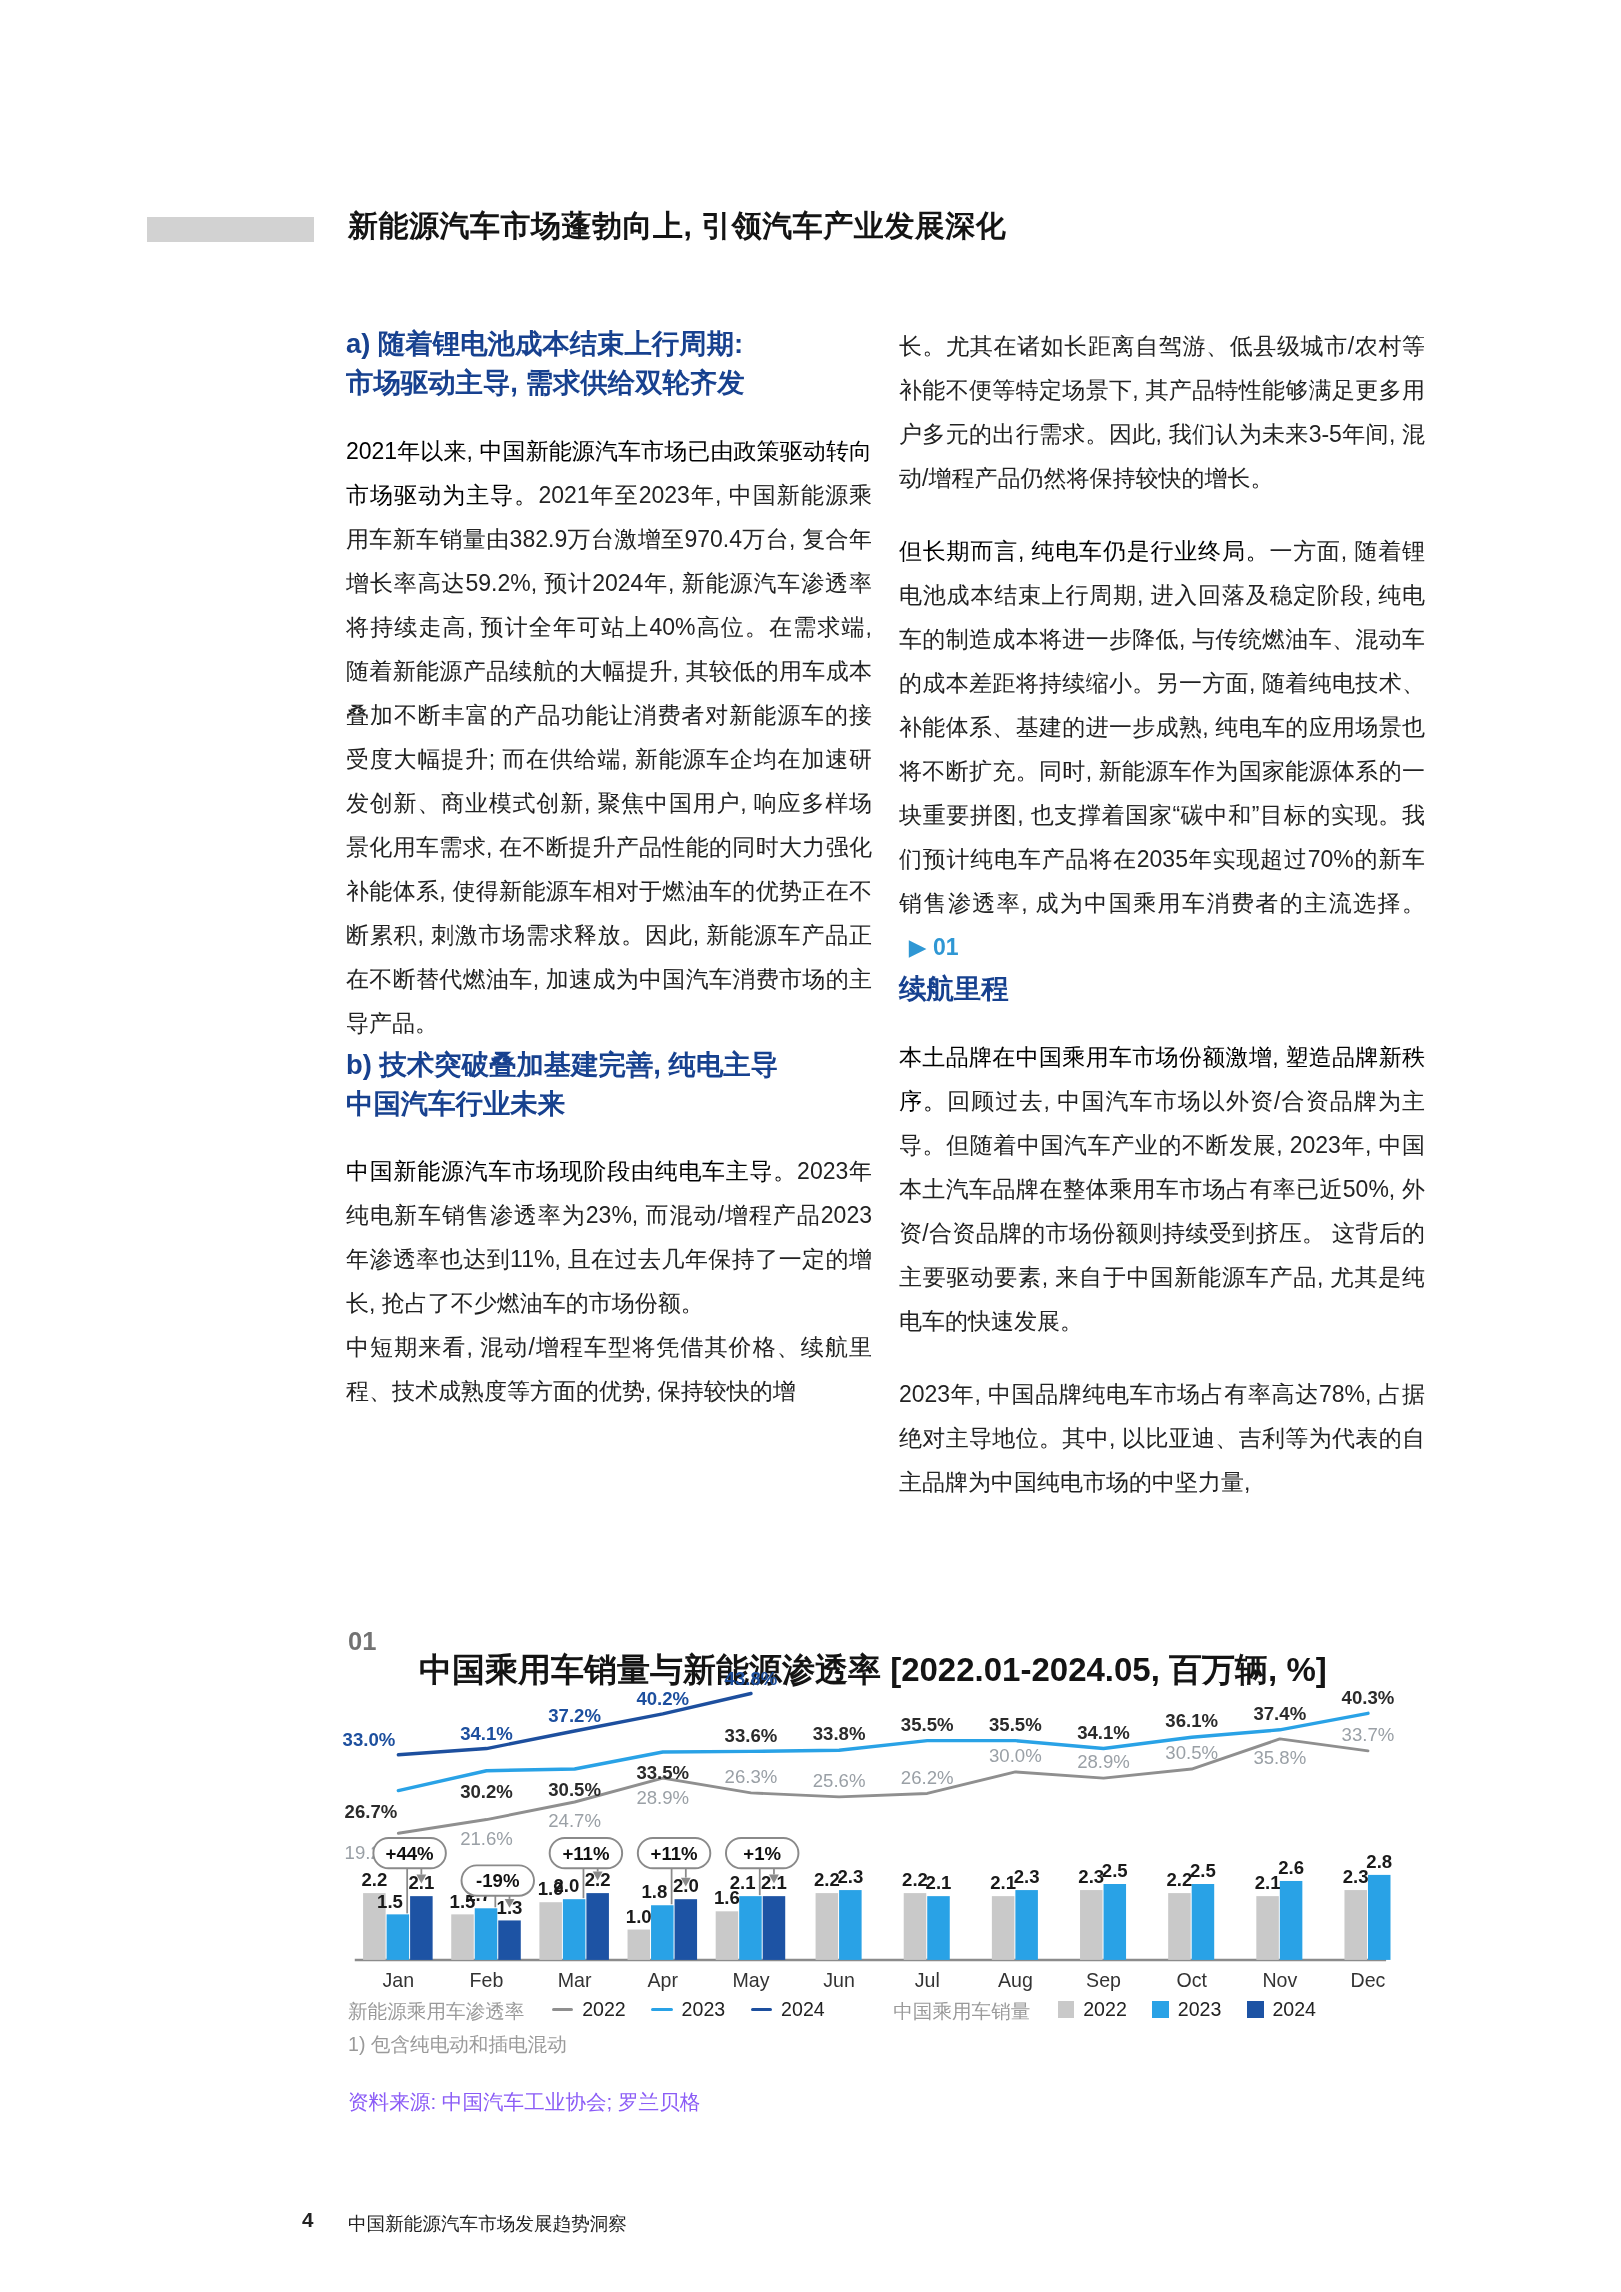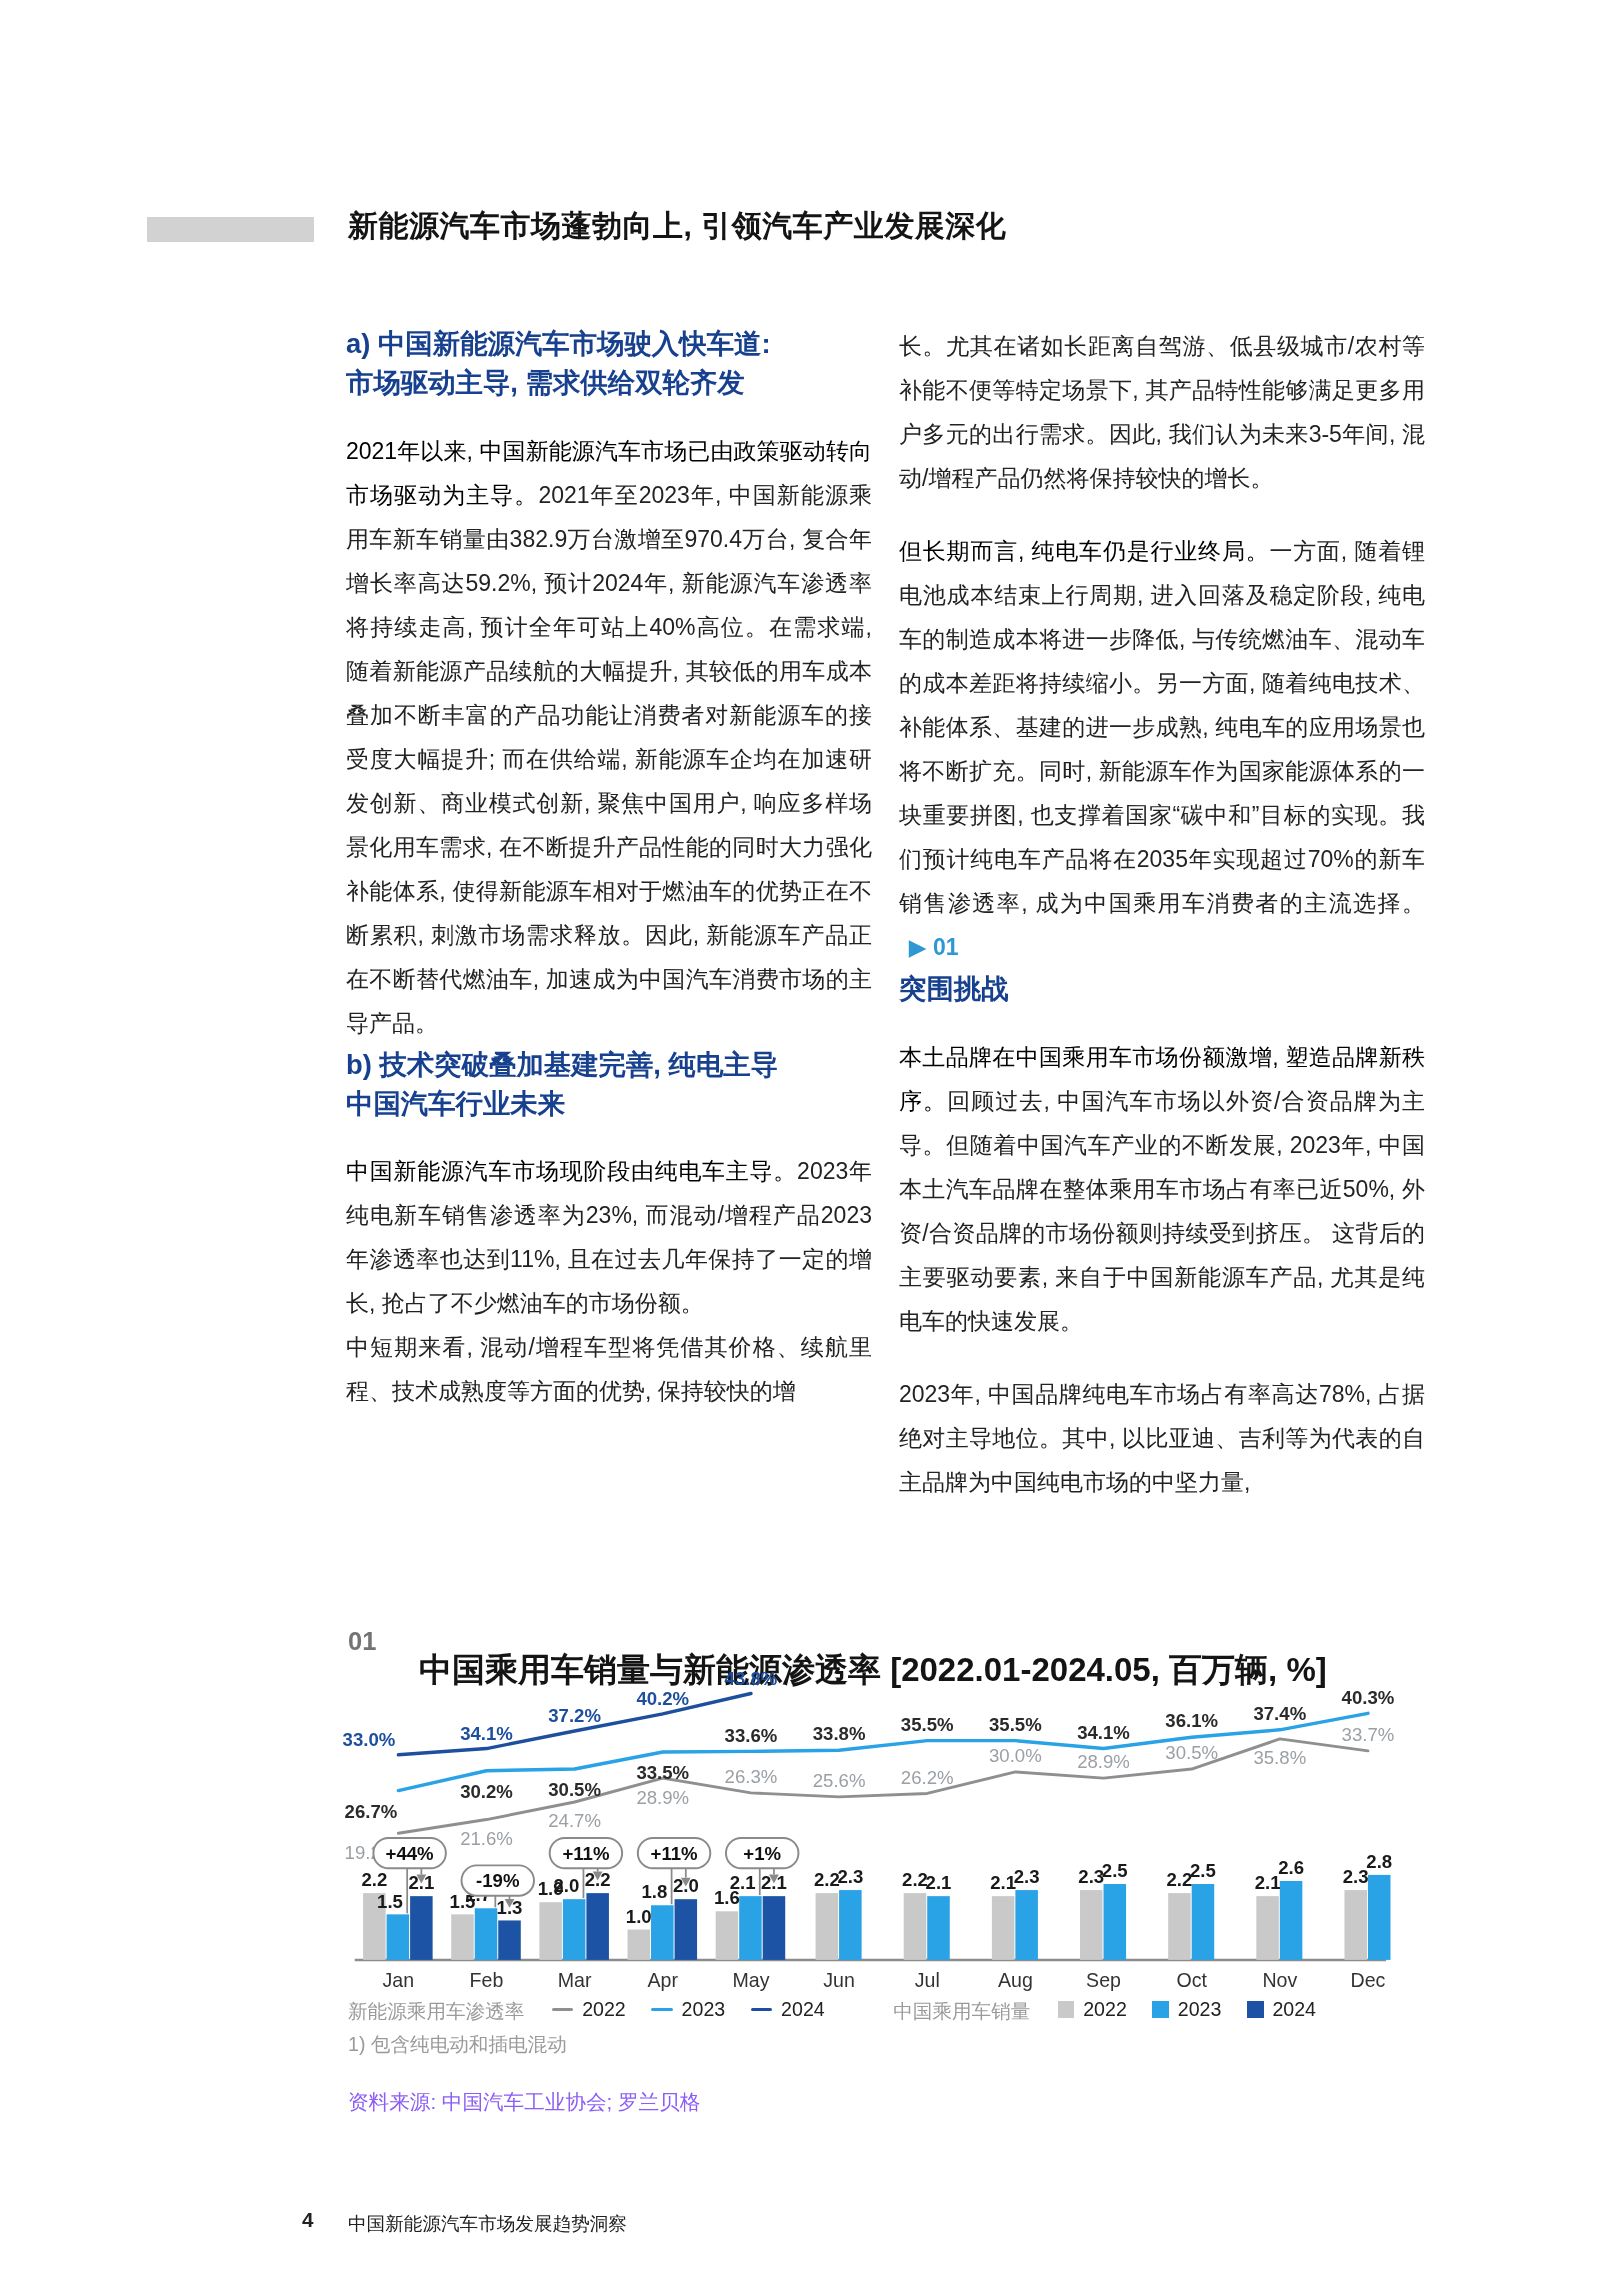--- a/index.html
+++ b/index.html
@@ -47,39 +47,39 @@
 </head>
 <body>
 
 <div class="page">
 
   <div class="header-bar"></div>
   <div class="page-title">新能源汽车市场蓬勃向上, 引领汽车产业发展深化</div>
 
   <div class="col left">
     <h2 class="section">
-      <span class="hl">a) 中国新能源汽车市场驶入快车道:</span>
+      <span class="hl">a) 随着锂电池成本结束上行周期:</span>
       <span class="hl">市场驱动主导, 需求供给双轮齐发</span>
     </h2>
     <p class="body"><span class="lead">2021年以来, 中国新能源汽车市场已由政策驱动转向市场驱动为主导。</span><span>2021年至2023年, 中国新能源乘用车新车销量由382.9万台激增至970.4万台, 复合年增长率高达59.2%, 预计2024年, 新能源汽车渗透率将持续走高, 预计全年可站上40%高位。在需求端, 随着新能源产品续航的大幅提升, 其较低的用车成本叠加不断丰富的产品功能让消费者对新能源车的接受度大幅提升; 而在供给端, 新能源车企均在加速研发创新、商业模式创新, 聚焦中国用户, 响应多样场景化用车需求, 在不断提升产品性能的同时大力强化补能体系, 使得新能源车相对于燃油车的优势正在不断累积, 刺激市场需求释放。因此, 新能源车产品正在不断替代燃油车, 加速成为中国汽车消费市场的主导产品。</span></p>
 
     <h2 class="section gap-top">
       <span class="hl">b) 技术突破叠加基建完善, 纯电主导</span>
       <span class="hl">中国汽车行业未来</span>
     </h2>
     <p class="body"><span class="lead">中国新能源汽车市场现阶段由纯电车主导。</span><span>2023年纯电新车销售渗透率为23%, 而混动/增程产品2023年渗透率也达到11%, 且在过去几年保持了一定的增长, 抢占了不少燃油车的市场份额。</span></p>
     <p class="body">中短期来看, 混动/增程车型将凭借其价格、续航里程、技术成熟度等方面的优势, 保持较快的增</p>
   </div>
 
   <div class="col right">
     <p class="body sp">长。尤其在诸如长距离自驾游、低县级城市/农村等补能不便等特定场景下, 其产品特性能够满足更多用户多元的出行需求。因此, 我们认为未来3-5年间, 混动/增程产品仍然将保持较快的增长。</p>
     <p class="body"><span class="lead">但长期而言, 纯电车仍是行业终局。</span><span>一方面, 随着锂电池成本结束上行周期, 进入回落及稳定阶段, 纯电车的制造成本将进一步降低, 与传统燃油车、混动车的成本差距将持续缩小。另一方面, 随着纯电技术、补能体系、基建的进一步成熟, 纯电车的应用场景也将不断扩充。同时, 新能源车作为国家能源体系的一块重要拼图, 也支撑着国家“碳中和”目标的实现。我们预计纯电车产品将在2035年实现超过70%的新车销售渗透率, 成为中国乘用车消费者的主流选择。</span><span class="figref">▶ 01</span></p>
 
     <h2 class="section gap-top">
-      <span class="hl">突围挑战</span>
+      <span class="hl">续航里程</span>
     </h2>
     <p class="body sp"><span class="lead">本土品牌在中国乘用车市场份额激增, 塑造品牌新秩序。</span><span>回顾过去, 中国汽车市场以外资/合资品牌为主导。但随着中国汽车产业的不断发展, 2023年, 中国本土汽车品牌在整体乘用车市场占有率已近50%, 外资/合资品牌的市场份额则持续受到挤压。 这背后的主要驱动要素, 来自于中国新能源车产品, 尤其是纯电车的快速发展。</span></p>
     <p class="body">2023年, 中国品牌纯电车市场占有率高达78%, 占据绝对主导地位。其中, 以比亚迪、吉利等为代表的自主品牌为中国纯电市场的中坚力量,</p>
   </div>
 
   <div class="fig-num">01</div>
   <div class="fig-title">中国乘用车销量与新能源渗透率 [2022.01-2024.05, 百万辆, %]</div>
 
   <div class="chart-wrap">
     <svg id="chart-svg" width="1068" height="333" viewBox="0 0 1090 340">

